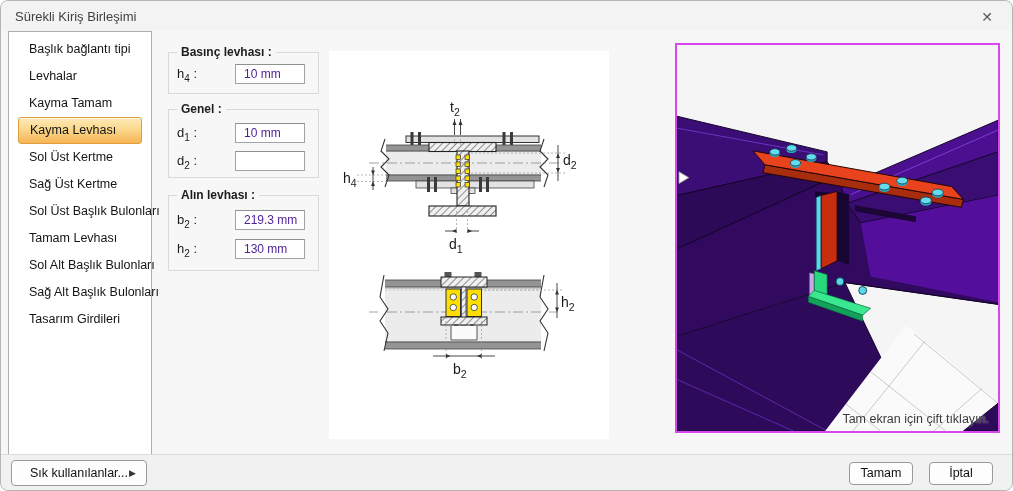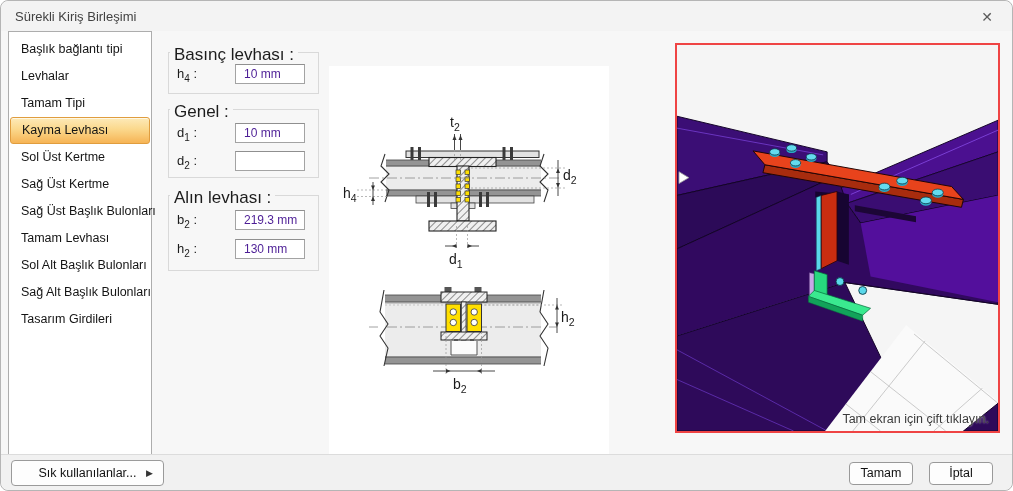--- a/index.html
+++ b/index.html
@@ -3,62 +3,62 @@
 <meta charset="utf-8">
 <style>
   html,body{margin:0;padding:0;background:#fff;font-family:"Liberation Sans",sans-serif;}
   *{box-sizing:border-box;}
   .dialog{position:relative;width:1013px;height:491px;background:#f7f7f7;border:1px solid #b5b5b5;border-radius:8px;overflow:hidden;}
   .titlebar{position:absolute;left:0;top:0;width:100%;height:30px;background:#f3f3f3;border-radius:8px 8px 0 0;}
   .title{position:absolute;left:14px;top:8px;font-size:13px;color:#424242;}
   .close-btn{position:absolute;right:15px;top:6px;width:20px;height:20px;font-size:14px;color:#5a5a5a;text-align:center;line-height:20px;cursor:pointer;}
   
   .sidebar{position:absolute;left:7px;top:30px;width:144px;height:425px;background:#fff;border:1px solid #adadad;padding-top:4px;}
-  .side-item{position:relative;height:27px;line-height:27px;margin:0 1px;padding-left:11px;font-size:12.5px;color:#141414;cursor:pointer;white-space:nowrap;}
+  .side-item{position:relative;height:27px;line-height:27px;margin:0 9px;padding-left:11px;font-size:12.5px;color:#141414;cursor:pointer;white-space:nowrap;}
   .side-item.selected{background:linear-gradient(#fdeab8,#fbd88c 45%,#f6b455);border:1px solid #e09d3e;border-radius:3px;line-height:25px;box-shadow:inset 0 1px 0 rgba(255,255,255,.65);}
   
   .fieldset{position:absolute;left:167px;width:151px;border:1px solid #d9d9d9;background:#f7f7f7;}
-  .legend{position:absolute;top:-8px;left:1px;background:#f7f7f7;padding:0 4px;font-size:17px;color:#1c1c1c;white-space:nowrap;}
+  .legend{position:absolute;top:-8px;left:8px;background:#f7f7f7;padding:0 4px;font-size:12px;color:#1c1c1c;white-space:nowrap;font-weight:bold;}
   .frow{position:absolute;left:0;width:100%;height:20px;}
   .flabel{position:absolute;left:8px;top:2px;font-size:13px;color:#1c1c1c;}
   .flabel sub{font-size:10px;}
   .finput{position:absolute;left:66px;top:0;width:70px;height:20px;border:1px solid #a3a3a3;border-top-color:#8f8f8f;background:#fff;font-family:"Liberation Sans",sans-serif;font-size:12px;color:#4c1d95;padding:0 4px 0 8px;}
   
-  .drawing{position:absolute;left:328px;top:65px;width:280px;height:388px;background:#fff;}
+  .drawing{position:absolute;left:328px;top:50px;width:280px;height:388px;background:#fff;}
   .dim{position:absolute;font-size:14px;color:#1a1a1a;}
   .dim sub{font-size:10.5px;}
   
-  .preview{position:absolute;left:674px;top:42px;width:325px;height:390px;background:#f5f5f5;border:2px solid #ef4444;cursor:pointer;}
+  .preview{position:absolute;left:674px;top:42px;width:325px;height:390px;background:#f5f5f5;border:2px solid #d946ef;cursor:pointer;}
   .caption{position:absolute;right:9px;bottom:5px;font-size:12.5px;color:#3a3a3a;text-shadow:0 0 2px rgba(255,255,255,.9);}
   
   .footer{position:absolute;left:0;bottom:0;width:100%;height:36px;background:#f1f1f1;border-top:1px solid #dcdcdc;border-radius:0 0 8px 8px;}
-  .fav-btn{position:absolute;left:10px;top:5px;width:153px;height:26px;background:#fdfdfd;border:1px solid #9a9a9a;border-radius:4px;font-size:12.5px;color:#111;text-align:center;line-height:24px;cursor:pointer;}
+  .fav-btn{position:absolute;left:10px;top:5px;width:136px;height:26px;background:#fdfdfd;border:1px solid #9a9a9a;border-radius:4px;font-size:12.5px;color:#111;text-align:center;line-height:24px;cursor:pointer;}
   .fav-arrow{position:absolute;right:10px;top:0;font-size:9px;color:#333;line-height:24px;}
   .btn{position:absolute;top:7px;height:23px;background:#fdfdfd;border:1px solid #999;border-radius:4px;font-size:12.5px;color:#111;text-align:center;line-height:21px;cursor:pointer;}
   .btn-ok{left:848px;width:64px;}
   .btn-cancel{left:928px;width:64px;}
 </style>
 </head>
 <body>
 
 <div class="dialog">
 
   <div class="titlebar">
     <span class="title">Sürekli Kiriş Birleşimi</span>
     <span class="close-btn">✕</span>
   </div>
 
   <div class="sidebar">
     <div class="side-item"><span>Başlık bağlantı tipi</span></div>
     <div class="side-item"><span>Levhalar</span></div>
-    <div class="side-item"><span>Tamam Tipi</span></div>
+    <div class="side-item"><span>Kayma Tamam</span></div>
     <div class="side-item selected"><span>Kayma Levhası</span></div>
     <div class="side-item"><span>Sol Üst Kertme</span></div>
     <div class="side-item"><span>Sağ Üst Kertme</span></div>
-    <div class="side-item"><span>Sağ Üst Başlık Bulonları</span></div>
+    <div class="side-item"><span>Sol Üst Başlık Bulonları</span></div>
     <div class="side-item"><span>Tamam Levhası</span></div>
     <div class="side-item"><span>Sol Alt Başlık Bulonları</span></div>
     <div class="side-item"><span>Sağ Alt Başlık Bulonları</span></div>
     <div class="side-item"><span>Tasarım Girdileri</span></div>
   </div>
 
   <div class="fieldset" style="top:51px;height:42px;">
     <span class="legend">Basınç levhası :</span>
     <div class="frow" style="top:11px;">
       <span class="flabel"><span>h</span><sub>4</sub> <span>:</span></span>

